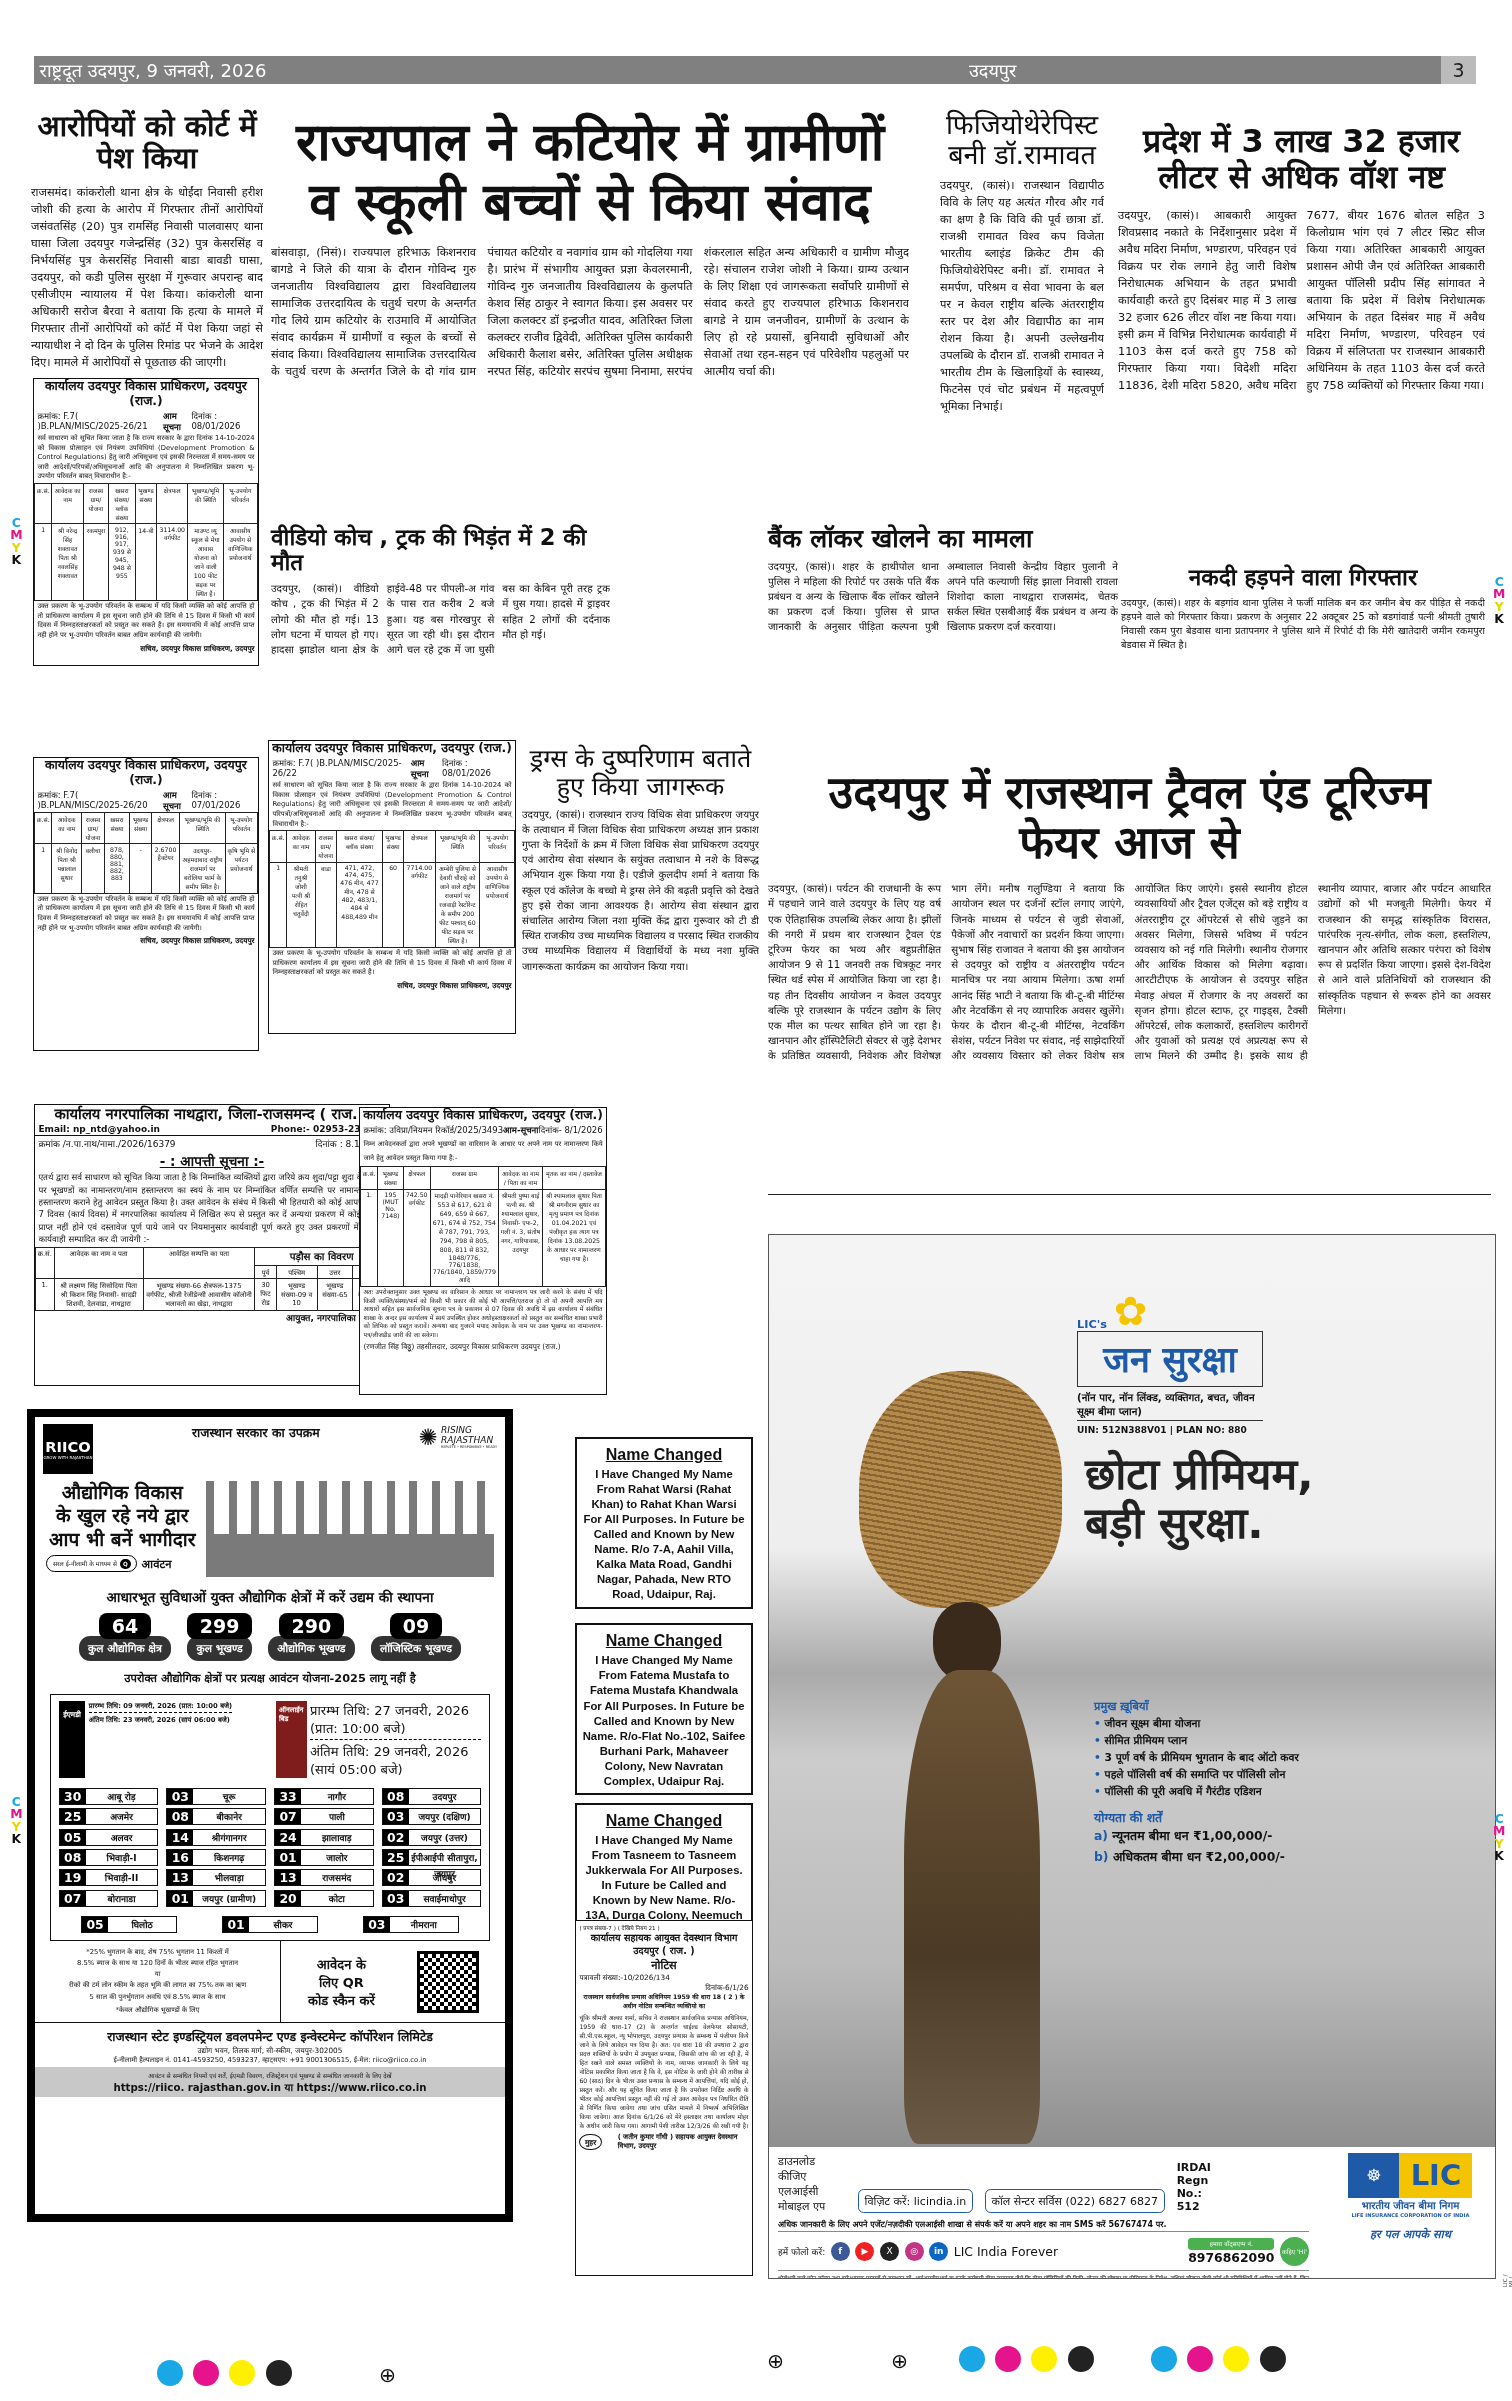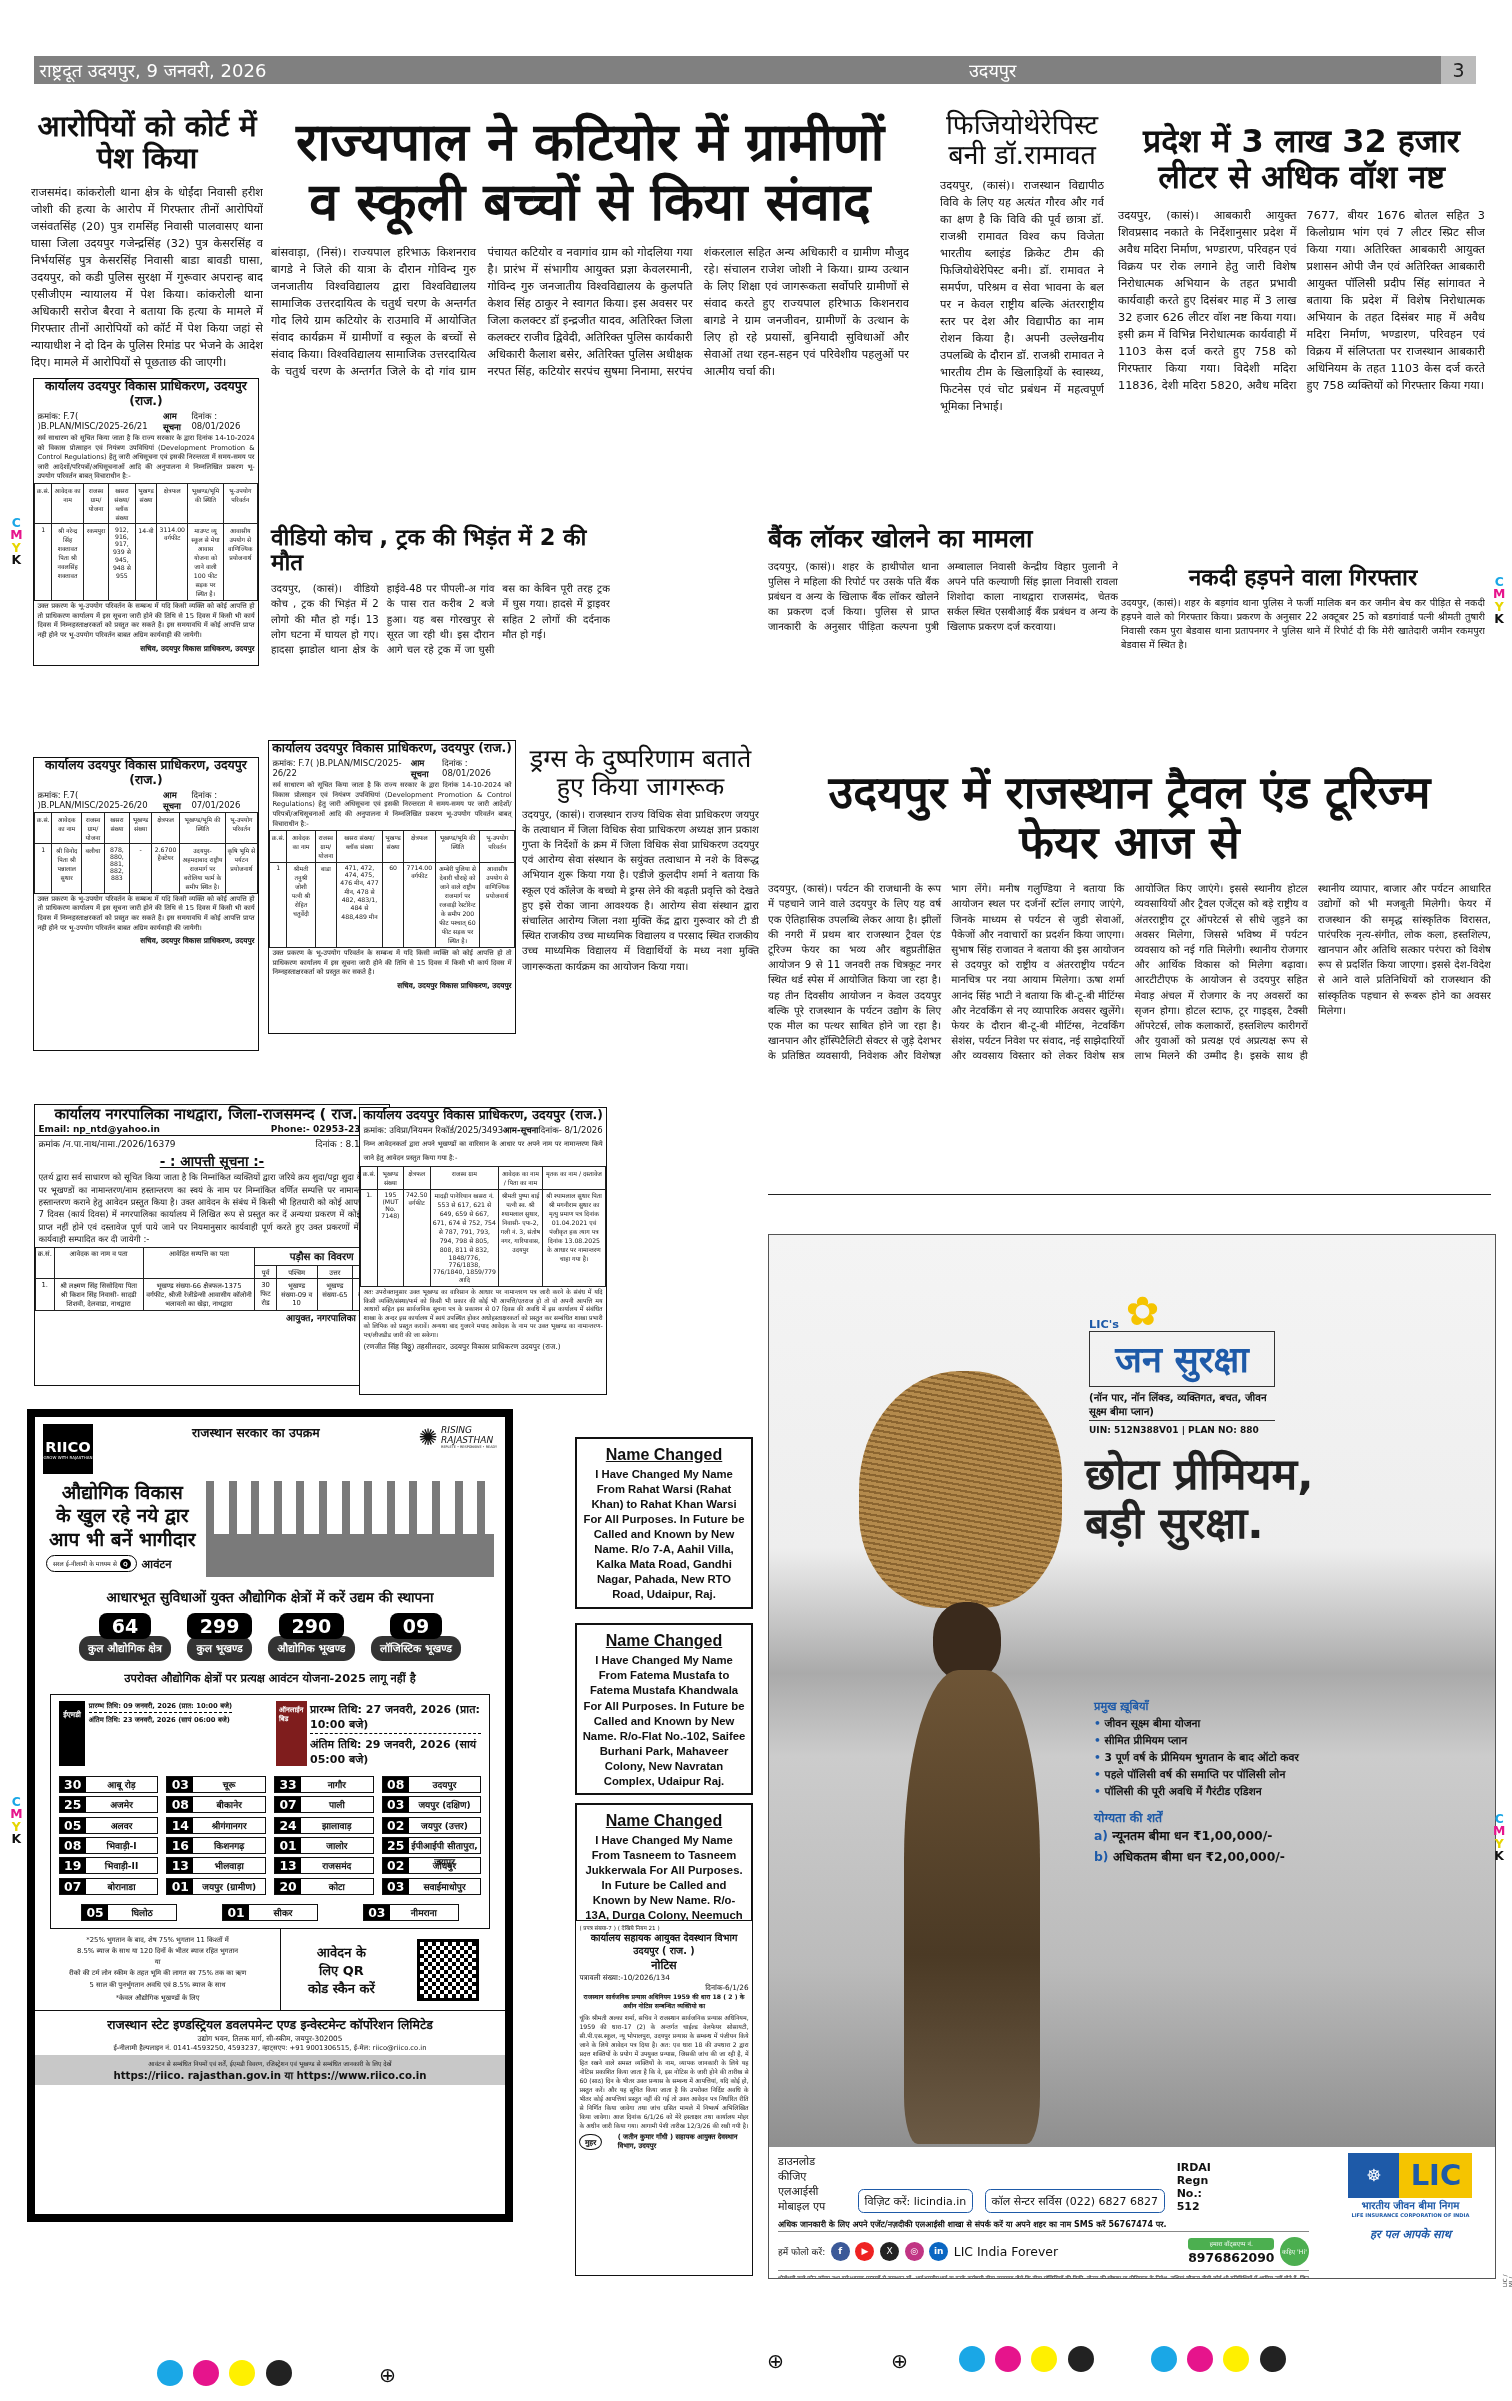--- a/index.html
+++ b/index.html
@@ -311,21 +311,21 @@
       <div style="display:flex;gap:3.4px;flex:1">
             <b style="background:#000;color:#fff;font-size:7.3px;padding:8px 4.5px">ईएमडी</b>
             <div style="font-size:6.8px;font-weight:bold">
               <div>प्रारम्भ तिथि: 09 जनवरी, 2026 (प्रात: 10:00 बजे)</div>
               <div style="border-top:0.6px dashed #000;margin:2.3px 0"></div>
               <div>अंतिम तिथि: 23 जनवरी, 2026 (सायं 06:00 बजे)</div>
             </div>
           </div>
       <div style="display:flex;gap:3.4px;flex:1">
             <b style="background:#7f1d1d;color:#fff;font-size:6.8px;padding:4.5px 3.4px;width:36px">ऑनलाईन बिड</b>
-            <div style="font-size:11px;font-weight:bold">
+            <div style="font-size:13px;font-weight:normal">
               <div>प्रारम्भ तिथि: 27 जनवरी, 2026 (प्रात: 10:00 बजे)</div>
               <div style="border-top:0.6px dashed #000;margin:2.3px 0"></div>
               <div>अंतिम तिथि: 29 जनवरी, 2026 (सायं 05:00 बजे)</div>
             </div>
           </div>
     </div>
     <div id="loc-grid" style="display:grid;grid-template-columns:repeat(4,1fr);column-gap:8px">
           <div class="loc">
             <span class="n">30</span>
             <span class="t">आबू रोड़</span>
@@ -491,21 +491,21 @@
     <b style="font-size:6.8px;line-height:9px">( जतीन कुमार गाँधी ) सहायक आयुक्त देवस्थान विभाग, उदयपुर</b>
   </div>
 </div>
 
 <div class="abs lic">
   <div class="figure">
     <div style="position:absolute;left:11.3px;top:34px;width:203px;height:237px;border-radius:50% 45% 40% 40%;background:repeating-linear-gradient(10deg,#b48a4c 0 3.4px,#8a6430 3.4px 5.6px)"></div>
     <div style="position:absolute;left:85px;top:265px;width:68px;height:79px;border-radius:45%;background:#3a2a1c"></div>
     <div style="position:absolute;left:56px;top:333px;width:136px;height:474px;border-radius:40% 40% 10% 10%;background:linear-gradient(#6e5536,#4b3a25 60%,#6b5a45)"></div>
   </div>
-  <div style="position:absolute;left:320px;top:56px">
+  <div style="position:absolute;left:308px;top:56px">
     <div style="display:flex;align-items:flex-end;gap:6.8px">
         <b style="color:#1e5aa8;font-size:11.3px">LIC's</b>
         <span style="color:#f5c400;font-size:40px;line-height:1">✿</span>
       </div>
     <div style="border:1.1px solid #333;color:#1e5aa8;font-size:36px;font-weight:bold;padding:2.3px 9px;width:186px;text-align:center">जन सुरक्षा</div>
     <div style="font-size:10.2px;font-weight:bold;width:186px;margin-top:3.4px;border-bottom:1.1px solid #333;padding-bottom:2.3px">(नॉन पार, नॉन लिंक्ड, व्यक्तिगत, बचत, जीवन सूक्ष्म बीमा प्लान)</div>
     <div style="font-size:9px;font-weight:bold;margin-top:3.4px">UIN: 512N388V01 | PLAN NO: 880</div>
   </div>
   <div style="position:absolute;left:316px;top:215px;font-size:43px;font-weight:bold;line-height:1.15;color:#222">
       <div>छोटा प्रीमियम,</div>

